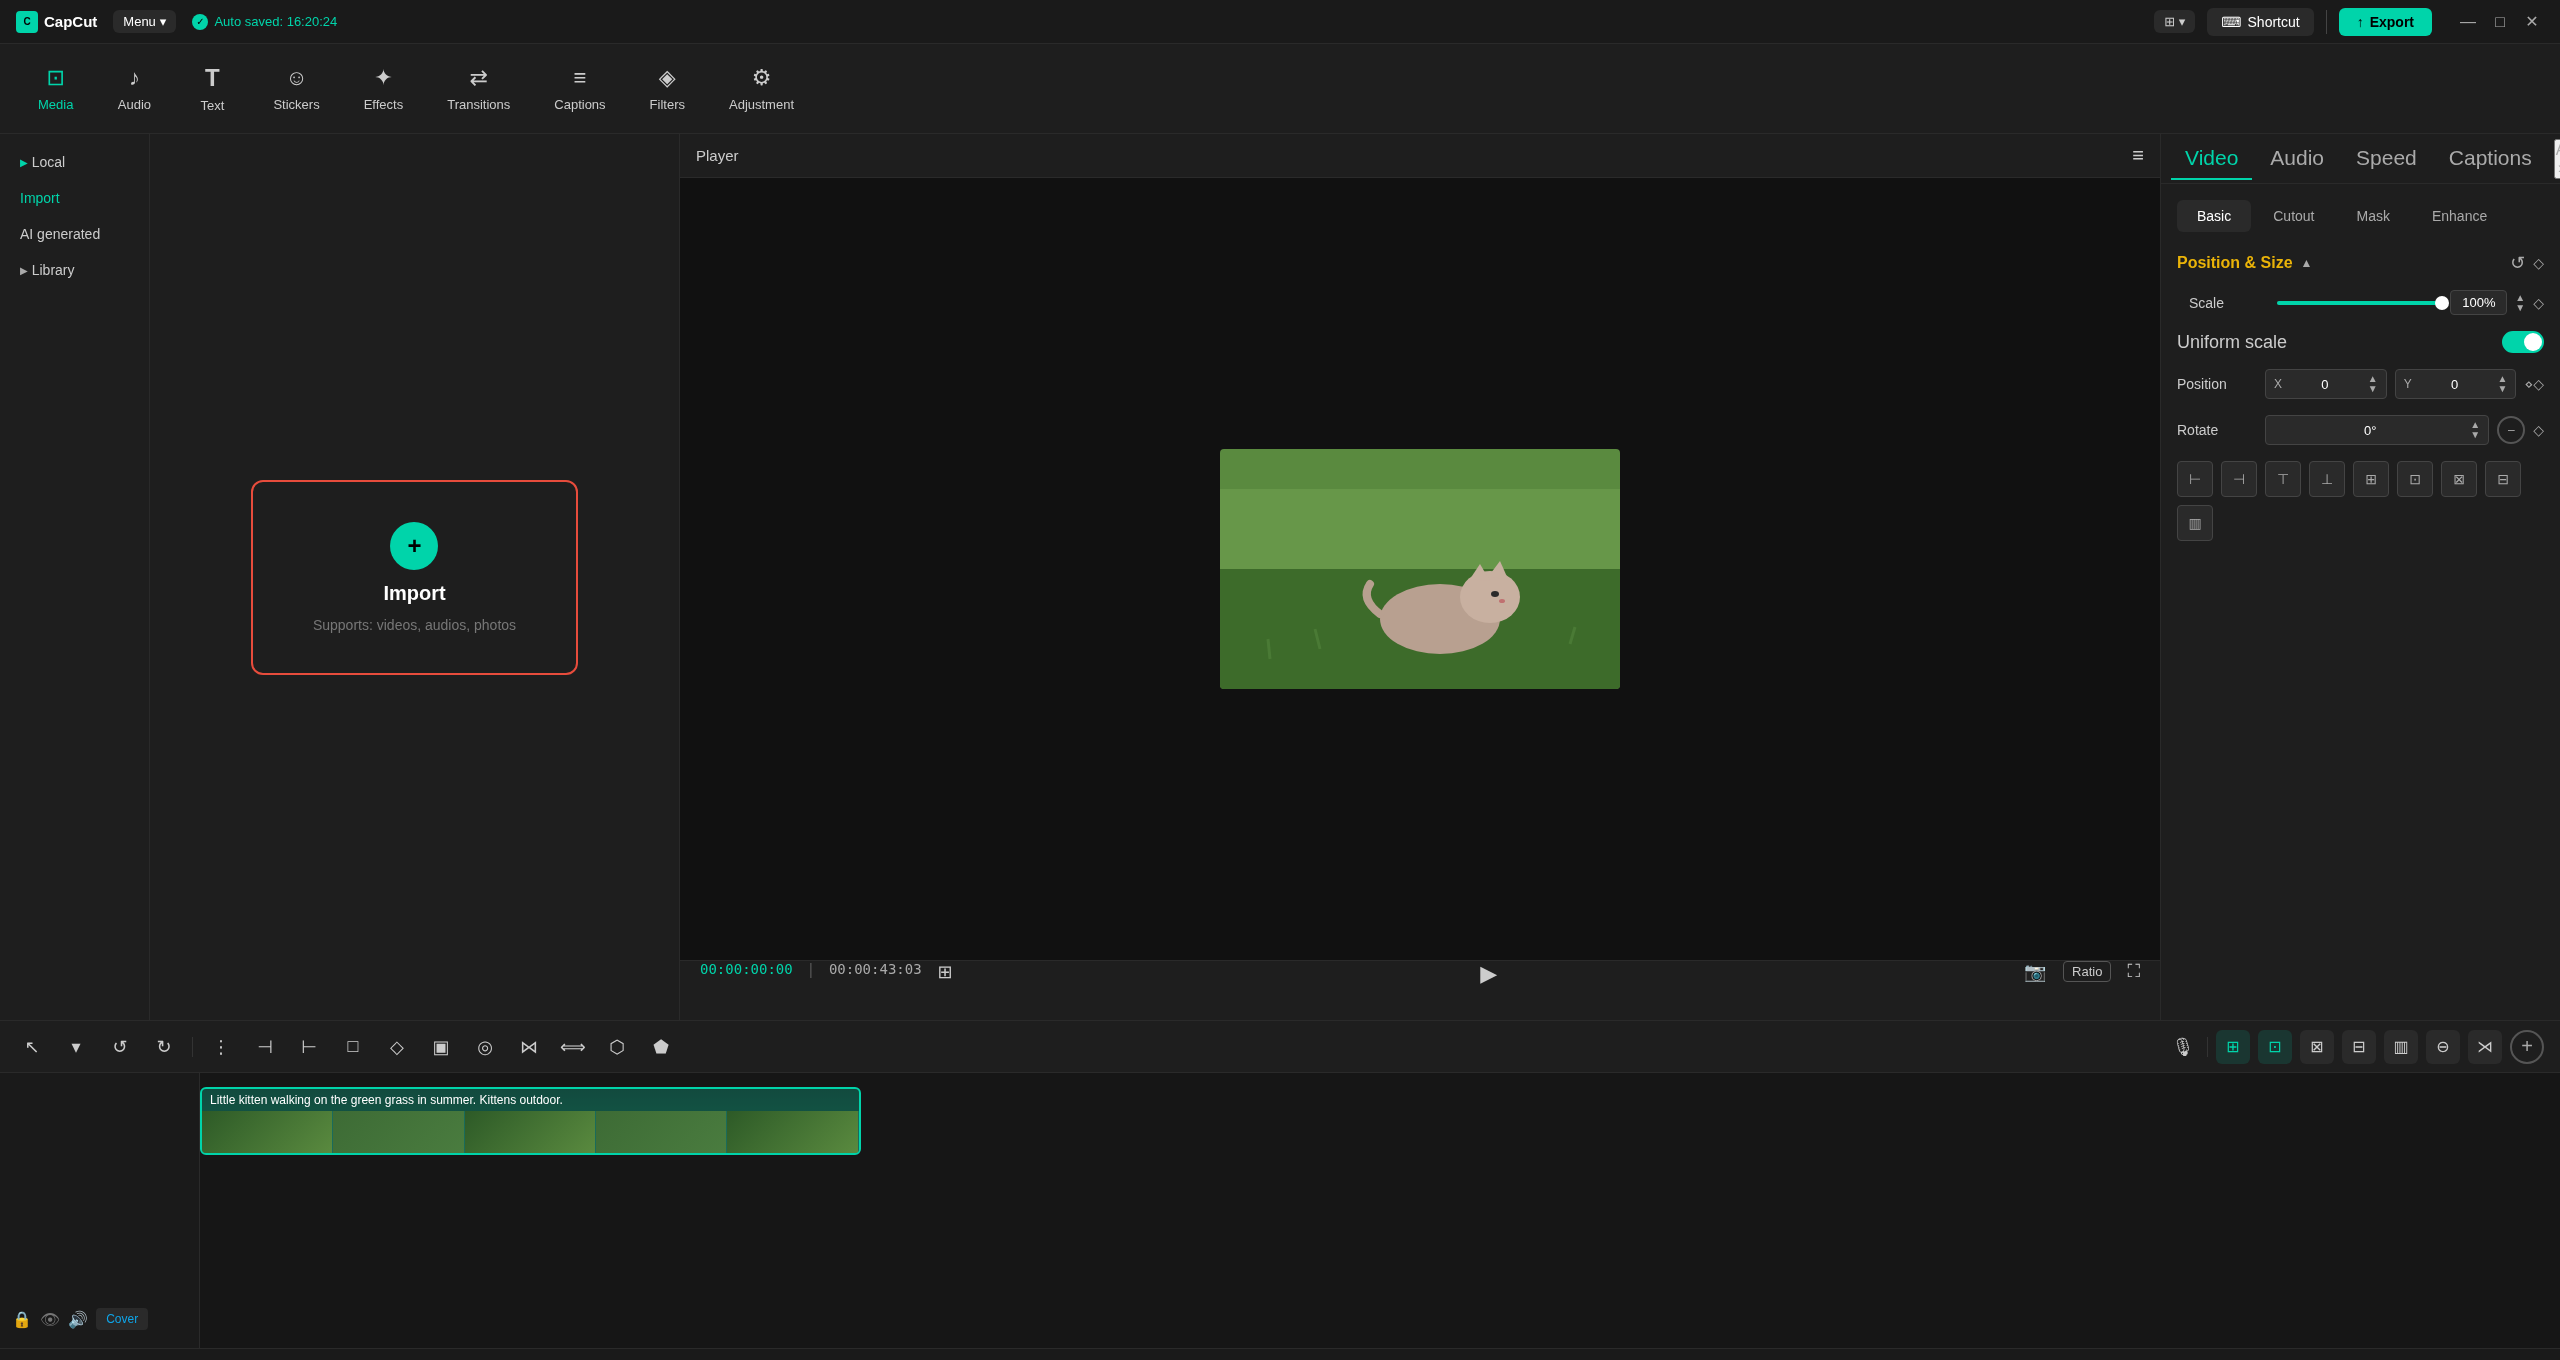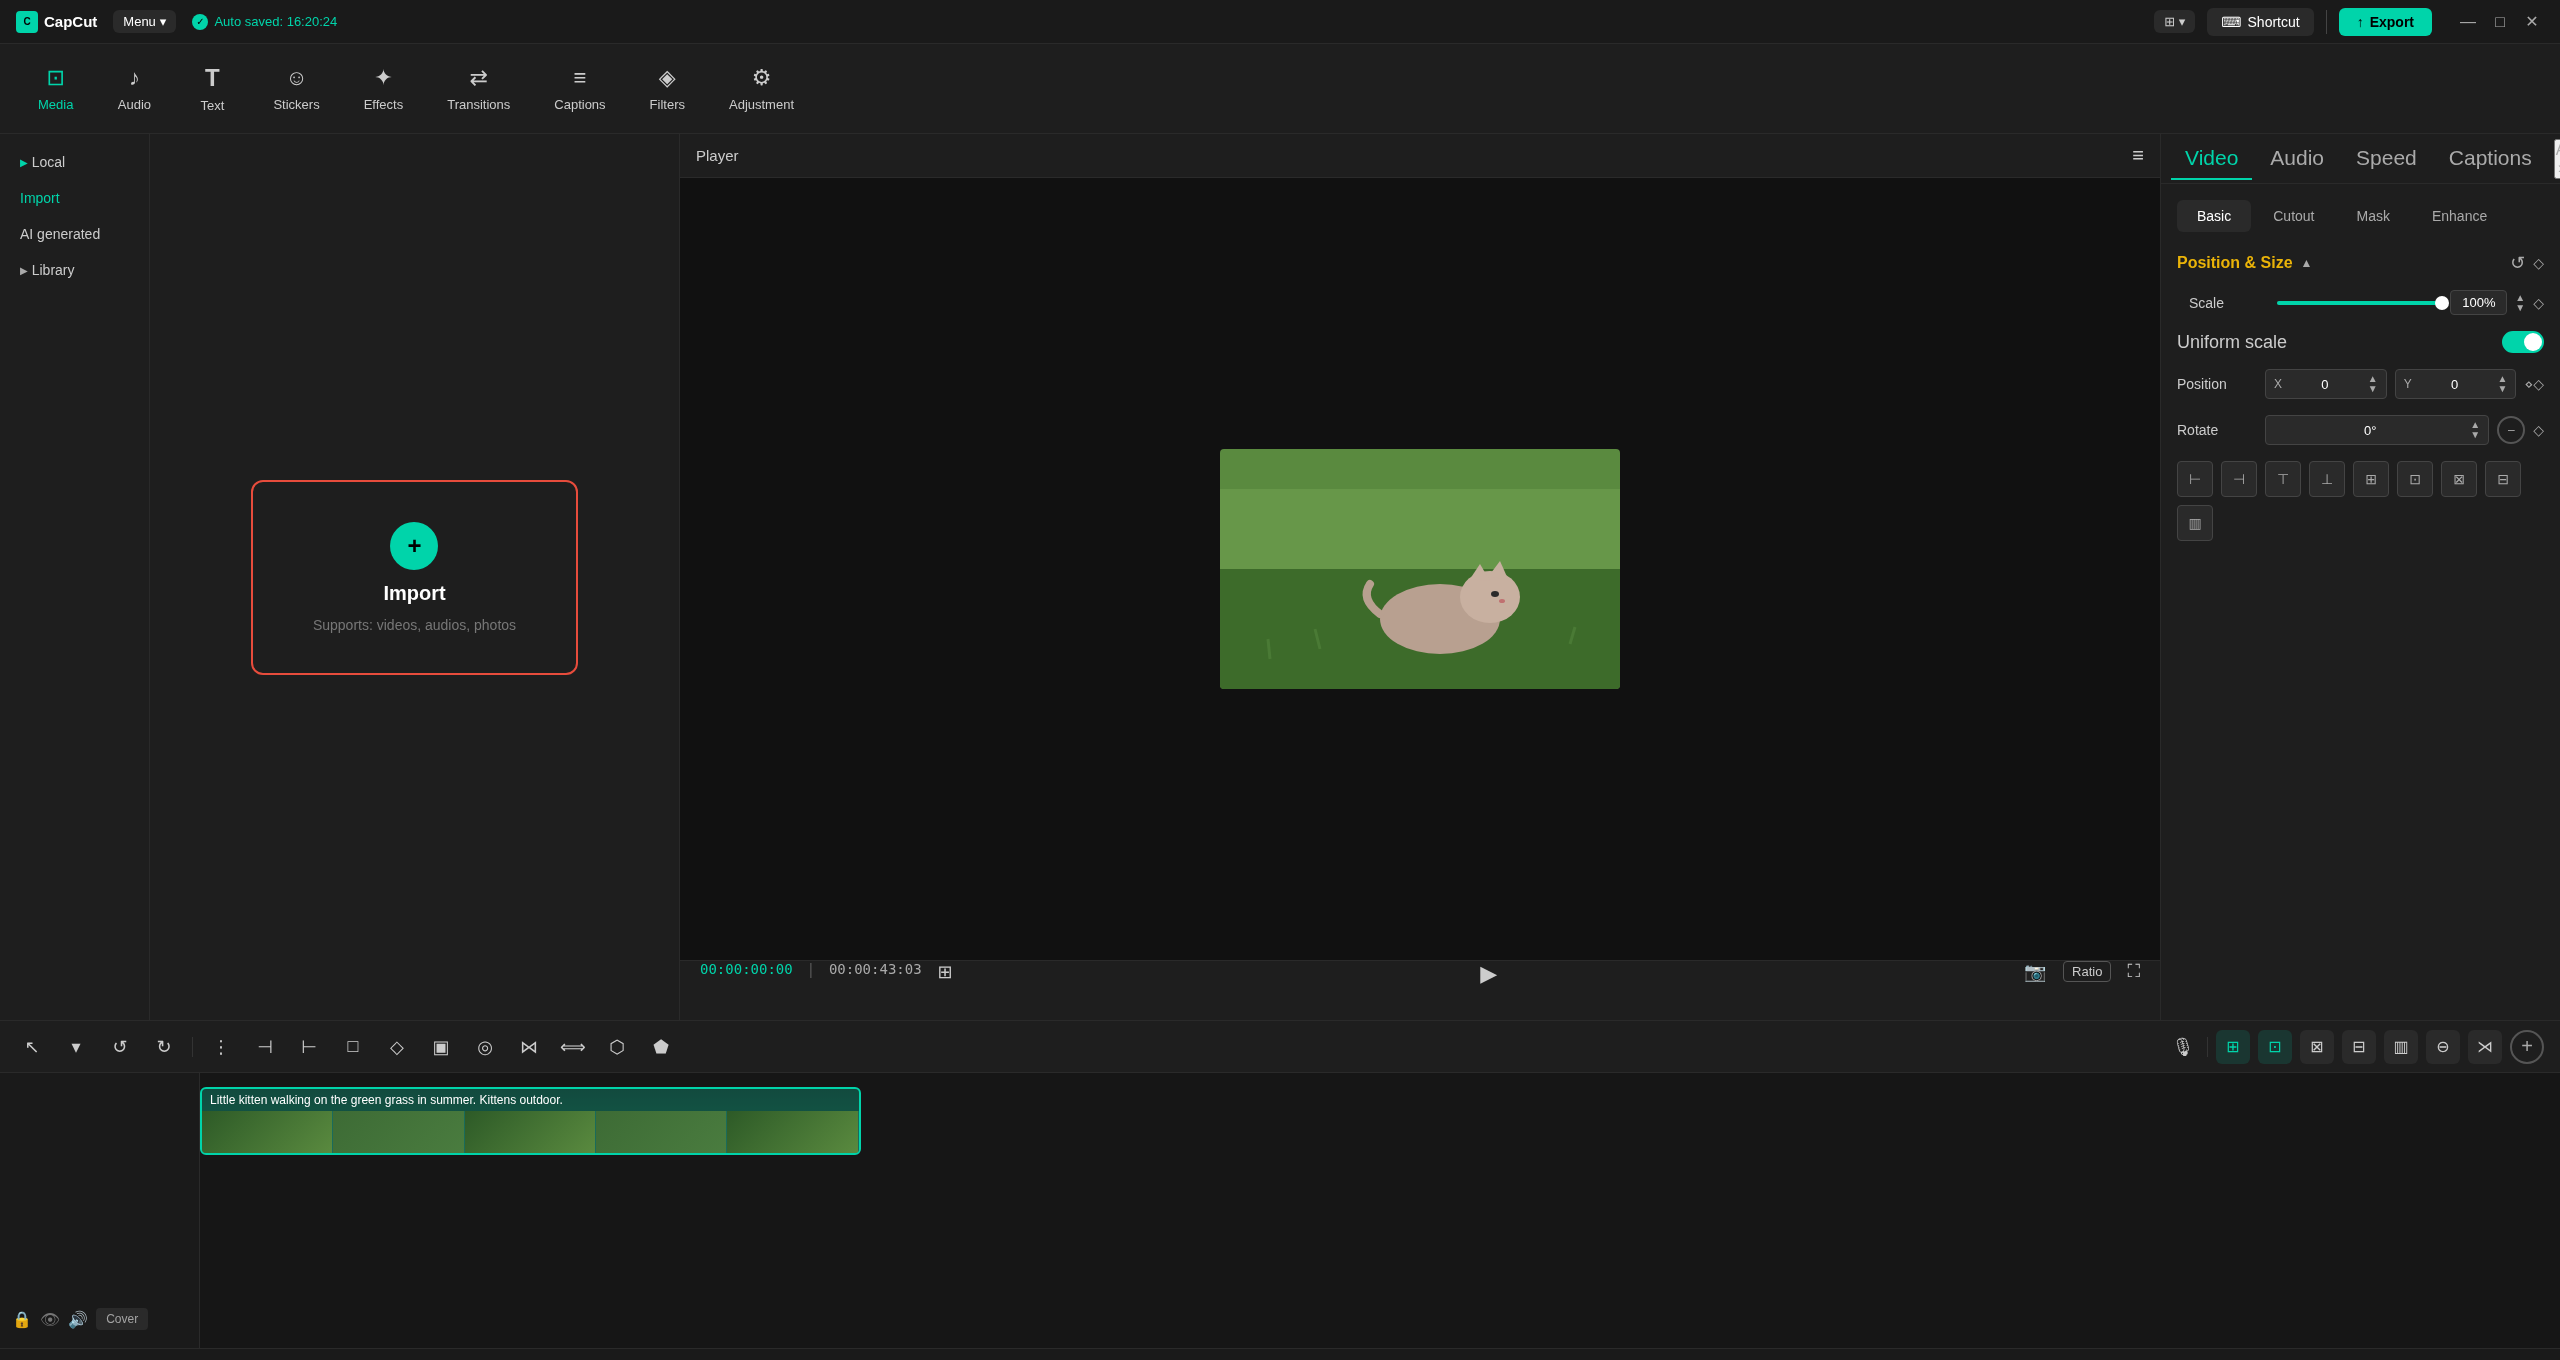--- a/index.html
+++ b/index.html
@@ -101,21 +101,21 @@
     .tl-divider { width: 1px; height: 20px; background: #333; }
     .tl-gap { flex: 1; }
     .tl-right { display: flex; align-items: center; gap: 8px; }
     .tl-icon-btn { background: #2a2a2a; border: none; color: #ccc; width: 34px; height: 34px; border-radius: 6px; cursor: pointer; display: flex; align-items: center; justify-content: center; font-size: 16px; }
     .tl-icon-btn.active { background: #00d4aa22; color: #00d4aa; }
     .tl-add-btn { width: 34px; height: 34px; border-radius: 50%; border: 2px solid #555; background: transparent; color: #aaa; font-size: 20px; cursor: pointer; display: flex; align-items: center; justify-content: center; }
     .timeline-body { flex: 1; display: flex; overflow: hidden; }
     .tl-left-controls { width: 200px; background: #1a1a1a; border-right: 1px solid #2a2a2a; display: flex; flex-direction: column; justify-content: flex-end; padding-bottom: 10px; }
     .tl-track-controls { display: flex; align-items: center; gap: 8px; padding: 8px 12px; }
     .tl-ctrl-btn { background: transparent; border: none; color: #777; font-size: 16px; cursor: pointer; }
-    .cover-label { background: #2a2a2a; border: none; color: #a3a3a3; font-size: 12px; padding: 4px 10px; border-radius: 4px; cursor: pointer; }
+    .cover-label { background: #2a2a2a; border: none; color: #0ea5e9; font-size: 12px; padding: 4px 10px; border-radius: 4px; cursor: pointer; }
     .tl-main { flex: 1; position: relative; overflow: hidden; }
     .tl-ruler { height: 28px; background: #1a1a1a; border-bottom: 1px solid #2a2a2a; display: flex; align-items: center; padding: 0 8px; position: relative; }
     .tl-ruler-mark { position: absolute; font-size: 11px; color: #666; top: 6px; }
     .tl-playhead { position: absolute; top: 0; left: 0; width: 2px; background: #fff; height: 100%; z-index: 10; }
     .tl-playhead-head { position: absolute; top: 0; left: -6px; width: 14px; height: 14px; background: #fff; clip-path: polygon(0 0, 100% 0, 50% 100%); }
     .tl-tracks { flex: 1; position: relative; padding-top: 8px; }
     .tl-track { height: 80px; position: relative; display: flex; align-items: center; }
     .tl-clip { height: 68px; background: linear-gradient(180deg, #1a6b5a 0%, #1a8a6b 100%); border: 2px solid #00d4aa; border-radius: 6px; position: absolute; left: 0; display: flex; flex-direction: column; overflow: hidden; cursor: pointer; }
     .tl-clip-title { font-size: 12px; color: #fff; padding: 4px 8px; background: rgba(0,0,0,0.3); white-space: nowrap; overflow: hidden; text-overflow: ellipsis; }
     .tl-clip-thumbnails { flex: 1; display: flex; overflow: hidden; }

